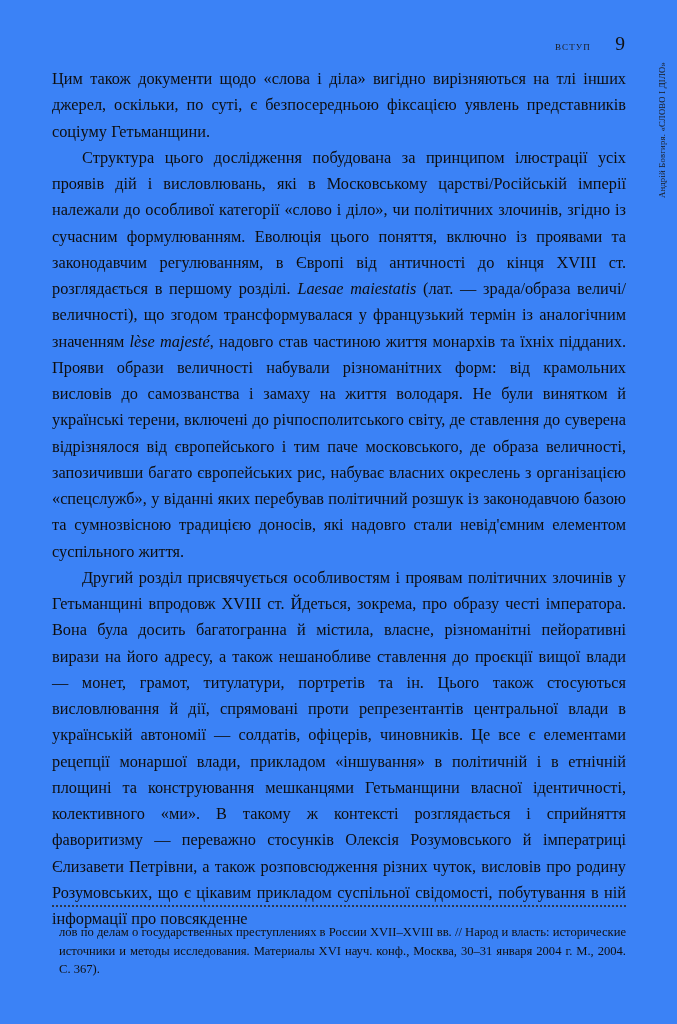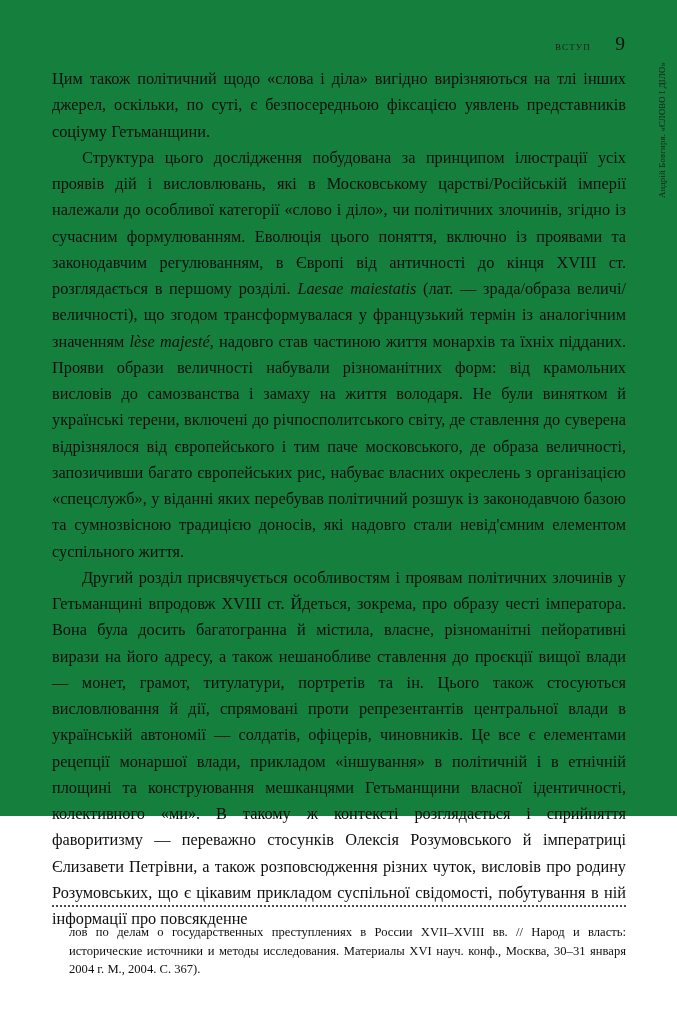--- a/index.html
+++ b/index.html
@@ -15,22 +15,22 @@
     overflow: hidden;
     font-family: "Liberation Serif", "DejaVu Serif", serif;
     color: #0d0d0d;
     -webkit-font-smoothing: antialiased;
   }
 
   .page {
     position: absolute;
     inset: 0;
     width: 677px;
-    height: 816px;
-    background: #15803d;
+    height: 1024px;
+    background: #3b82f6;
   }
 
   
   .running-head {
     position: absolute;
     top: 33px;
     left: 52px;
     width: 573px;
     height: 22px;
     display: flex;
@@ -109,21 +109,21 @@
     top: 905px;
     width: 574px;
   }
   .footnote-rule {
     width: 100%;
     height: 9px;
     border-top: 2px dotted #2b2b2b;
     opacity: 0.85;
   }
   .footnote-text {
-    margin: 7px 0 0 17px;
+    margin: 7px 0 0 7px;
     font-size: 12.6px;
     line-height: 18.6px;
     text-align: justify;
     color: #101010;
   }
 </style>
 </head>
 <body>
 
 <div class="page">
@@ -132,21 +132,21 @@
     <span class="section-name">вступ</span>
     <span class="folio">9</span>
   </div>
 
   <div class="side-title">
     <span>Андрій Бовгиря. «СЛОВО І ДІЛО»</span>
   </div>
 
   <div class="text-column">
 
-    <p>Цим також політичний щодо «слова і діла» вигідно вирізняються на тлі інших джерел, оскільки, по суті, є безпосередньою фіксацією уявлень представників соціуму Гетьманщини.</p>
+    <p>Цим також документи щодо «слова і діла» вигідно вирізняються на тлі інших джерел, оскільки, по суті, є безпосередньою фіксацією уявлень представників соціуму Гетьманщини.</p>
 
     <p class="indent"><span>Структура цього дослідження побудована за принципом ілюстрації усіх проявів дій і висловлювань, які в Московському царстві/Російській імперії належали до особливої категорії «слово і діло», чи політичних злочинів, згідно із сучасним формулюванням. Еволюція цього поняття, включно із проявами та законодавчим регулюванням, в Європі від античності до кінця XVIII ст. розглядається в першому розділі. </span><span class="lat">Laesae maiestatis</span><span> (лат. — зрада/образа величі/величності), що згодом трансформувалася у французький термін із аналогічним значенням </span><span class="lat">lèse majesté</span><span>, надовго став частиною життя монархів та їхніх підданих. Прояви образи величності набували різноманітних форм: від крамольних висловів до самозванства і замаху на життя володаря. Не були винятком й українські терени, включені до річпосполитського світу, де ставлення до суверена відрізнялося від європейського і тим паче московського, де образа величності, запозичивши багато європейських рис, набуває власних окреслень з організацією «спецслужб», у віданні яких перебував політичний розшук із законодавчою базою та сумнозвісною традицією доносів, які надовго стали невід'ємним елементом суспільного життя.</span></p>
 
     <p class="indent">Другий розділ присвячується особливостям і проявам політичних злочинів у Гетьманщині впродовж XVIII ст. Йдеться, зокрема, про образу честі імператора. Вона була досить багатогранна й містила, власне, різноманітні пейоративні вирази на його адресу, а також нешанобливе ставлення до проєкції вищої влади — монет, грамот, титулатури, портретів та ін. Цього також стосуються висловлювання й дії, спрямовані проти репрезентантів центральної влади в українській автономії — солдатів, офіцерів, чиновників. Це все є елементами рецепції монаршої влади, прикладом «іншування» в політичній і в етнічній площині та конструювання мешканцями Гетьманщини власної ідентичності, колективного «ми». В такому ж контексті розглядається і сприйняття фаворитизму — переважно стосунків Олексія Розумовського й імператриці Єлизавети Петрівни, а також розповсюдження різних чуток, висловів про родину Розумовських, що є цікавим прикладом суспільної свідомості, побутування в ній інформації про повсякденне</p>
   </div>
 
   <div class="footnote-area">
     <div class="footnote-rule"></div>
     <p class="footnote-text">лов по делам о государственных преступлениях в России XVII–XVIII вв. // Народ и власть: исторические источники и методы исследования. Материалы XVI науч. конф., Москва, 30–31 января 2004 г. М., 2004. С. 367).</p>
   </div>

